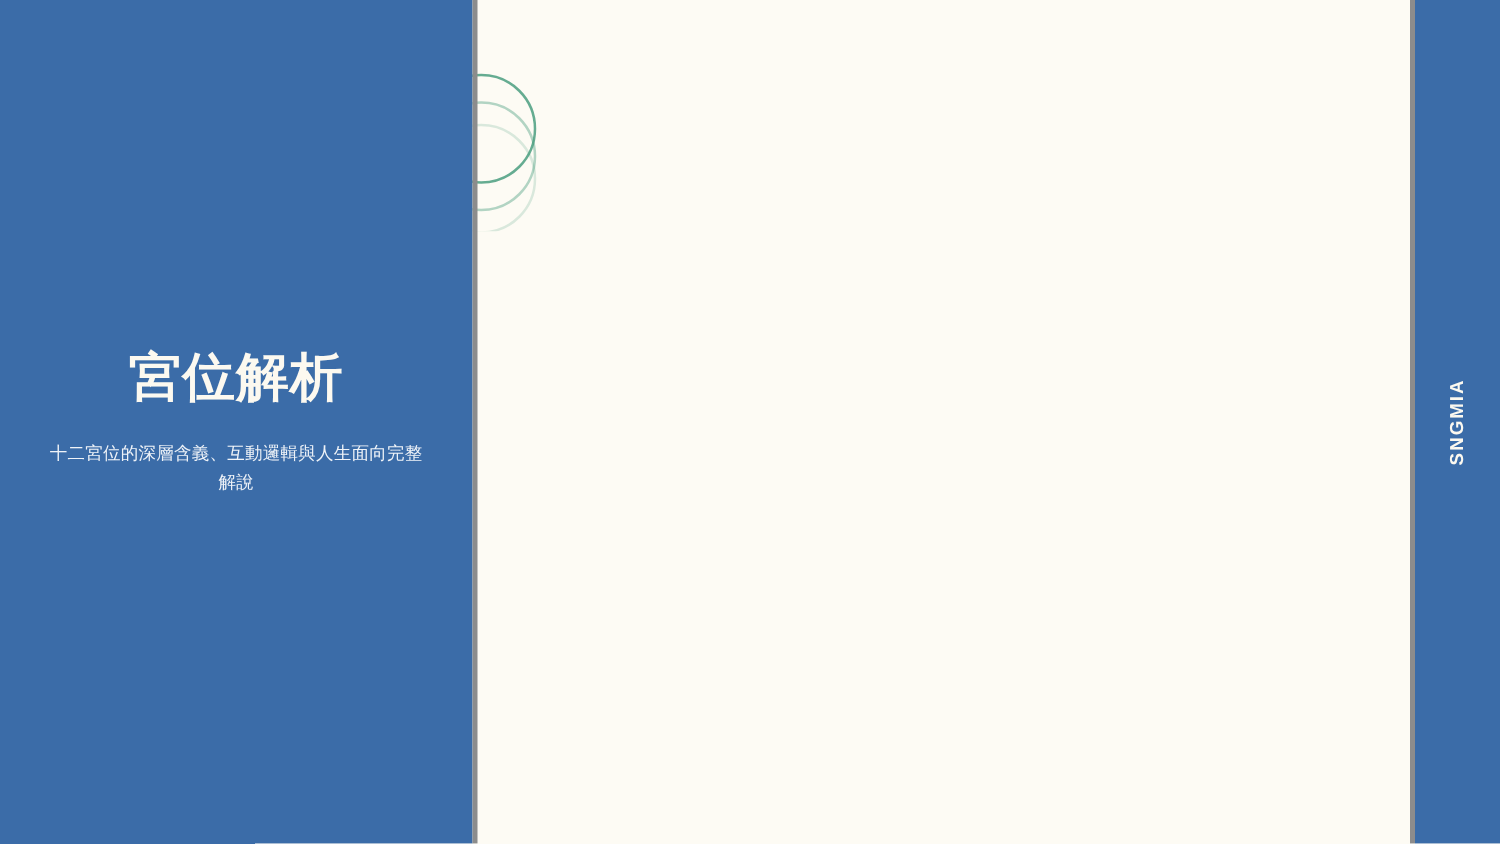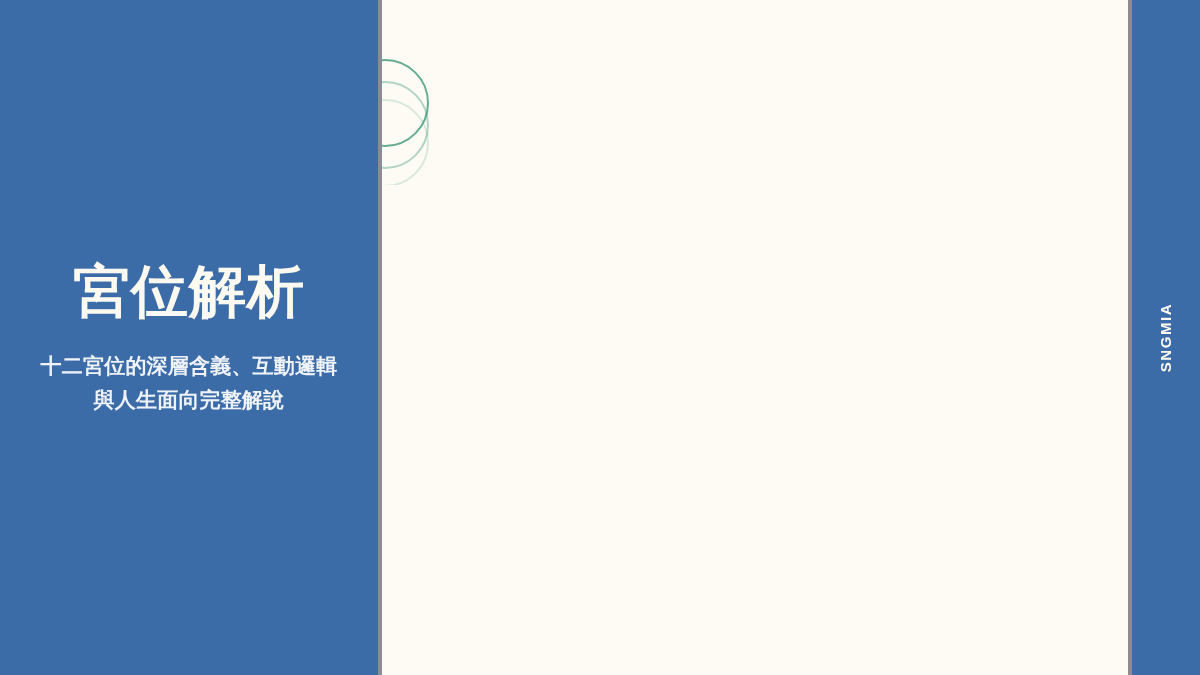--- a/index.html
+++ b/index.html
@@ -31,32 +31,32 @@
     background: #3B6CA8;
     display: flex;
     flex-direction: column;
     align-items: center;
     justify-content: center;
     box-sizing: border-box;
     padding: 0 22px;
     z-index: 3;
   }
   .left-title {
-    font-size: 57px;
+    font-size: 42px;
     font-weight: bold;
     color: #FCF9F0;
     letter-spacing: 1px;
     line-height: 1.16;
     text-align: center;
     margin: 0 0 24px 0;
     white-space: nowrap;
   }
   .left-subtitle {
-    font-size: 21px;
-    font-weight: bold;
+    font-size: 14px;
+    font-weight: normal;
     color: #EFF3F8;
     line-height: 1.62;
     text-align: center;
     max-width: 300px;
     margin: 0;
     letter-spacing: 0.2px;
   }
 
   
   .divider {

